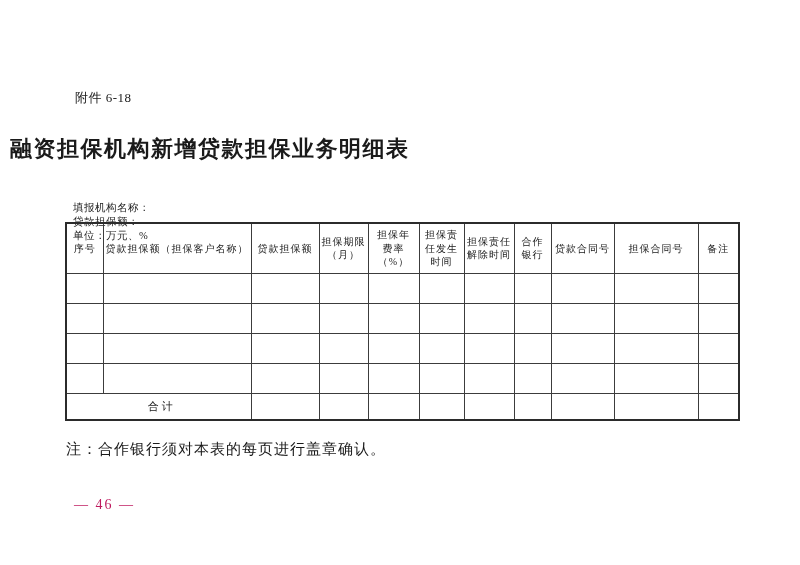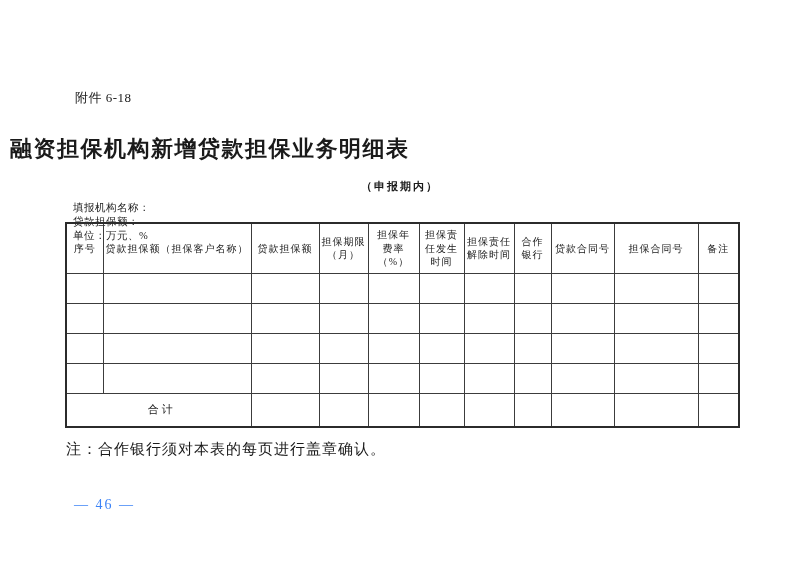--- a/index.html
+++ b/index.html
@@ -72,53 +72,52 @@
     font-weight: normal;
     font-size: 10px;
     line-height: 1.32;
     text-align: center;
     vertical-align: middle;
     white-space: pre-line;
     letter-spacing: 1px;
   }
   .form-table tbody td { height: 30px; }
   .form-table tfoot td {
-    height: 34px;
+    height: 27px;
     font-size: 11px;
     text-align: center;
     vertical-align: middle;
     letter-spacing: 3px;
     padding-left: 6px;
   }
   .footnote {
     position: absolute;
     left: 66px;
     top: 440px;
     font-size: 15px;
     letter-spacing: 1px;
   }
   .page-number {
     position: absolute;
     left: 74px;
     top: 497px;
     font-size: 14px;
-    color: #3b82f6;
+    color: #be185d;
     letter-spacing: 2px;
   }
 </style>
 </head>
 <body>
 
 <div class="page">
 
   <div class="attachment-label">附件 6-18</div>
 
   <div class="doc-title">融资担保机构新增贷款担保业务明细表</div>
 
-  <div class="doc-subtitle">（申报期内）</div>
 
   <div class="meta-row">
     <span>填报机构名称：</span>
     <span>贷款担保额：</span>
     <span>单位：万元、%</span>
   </div>
 
   <table class="form-table">
     <colgroup>
       <col style="width:37px">

